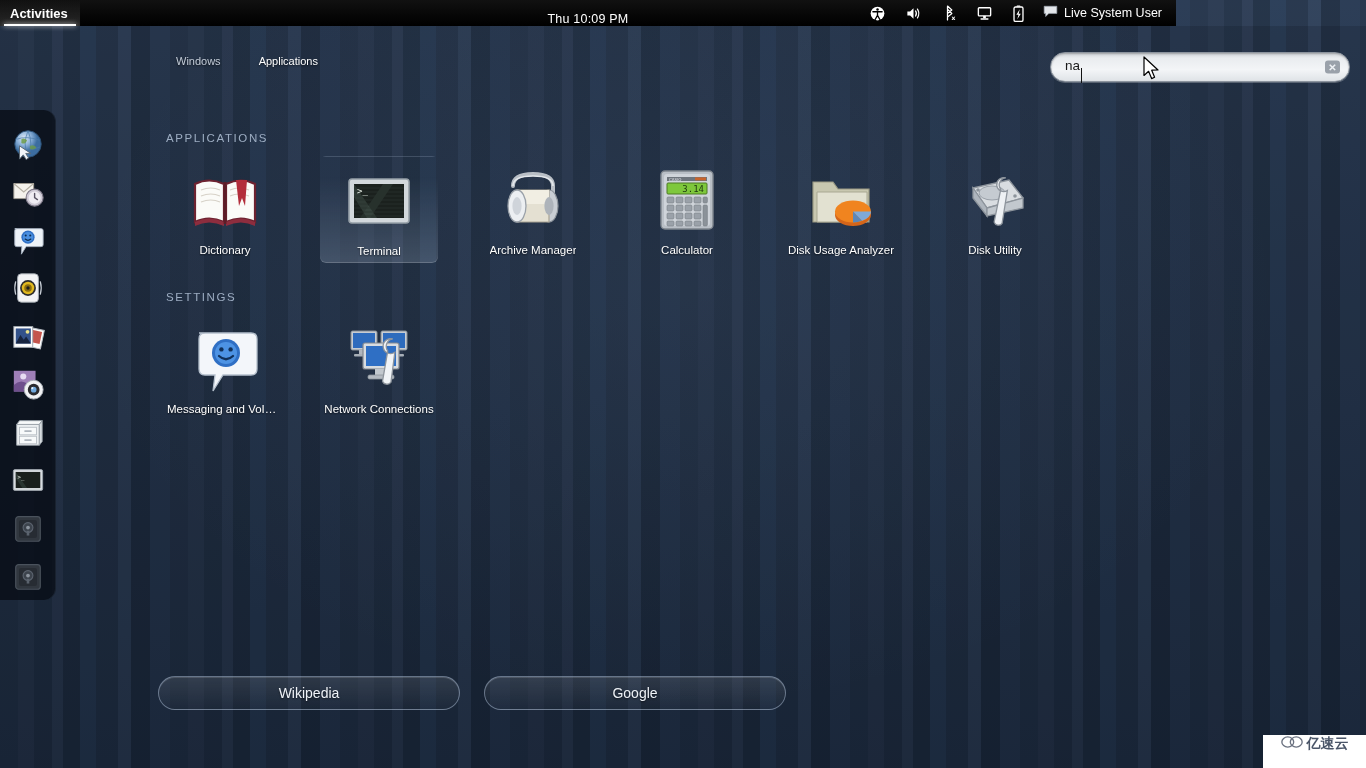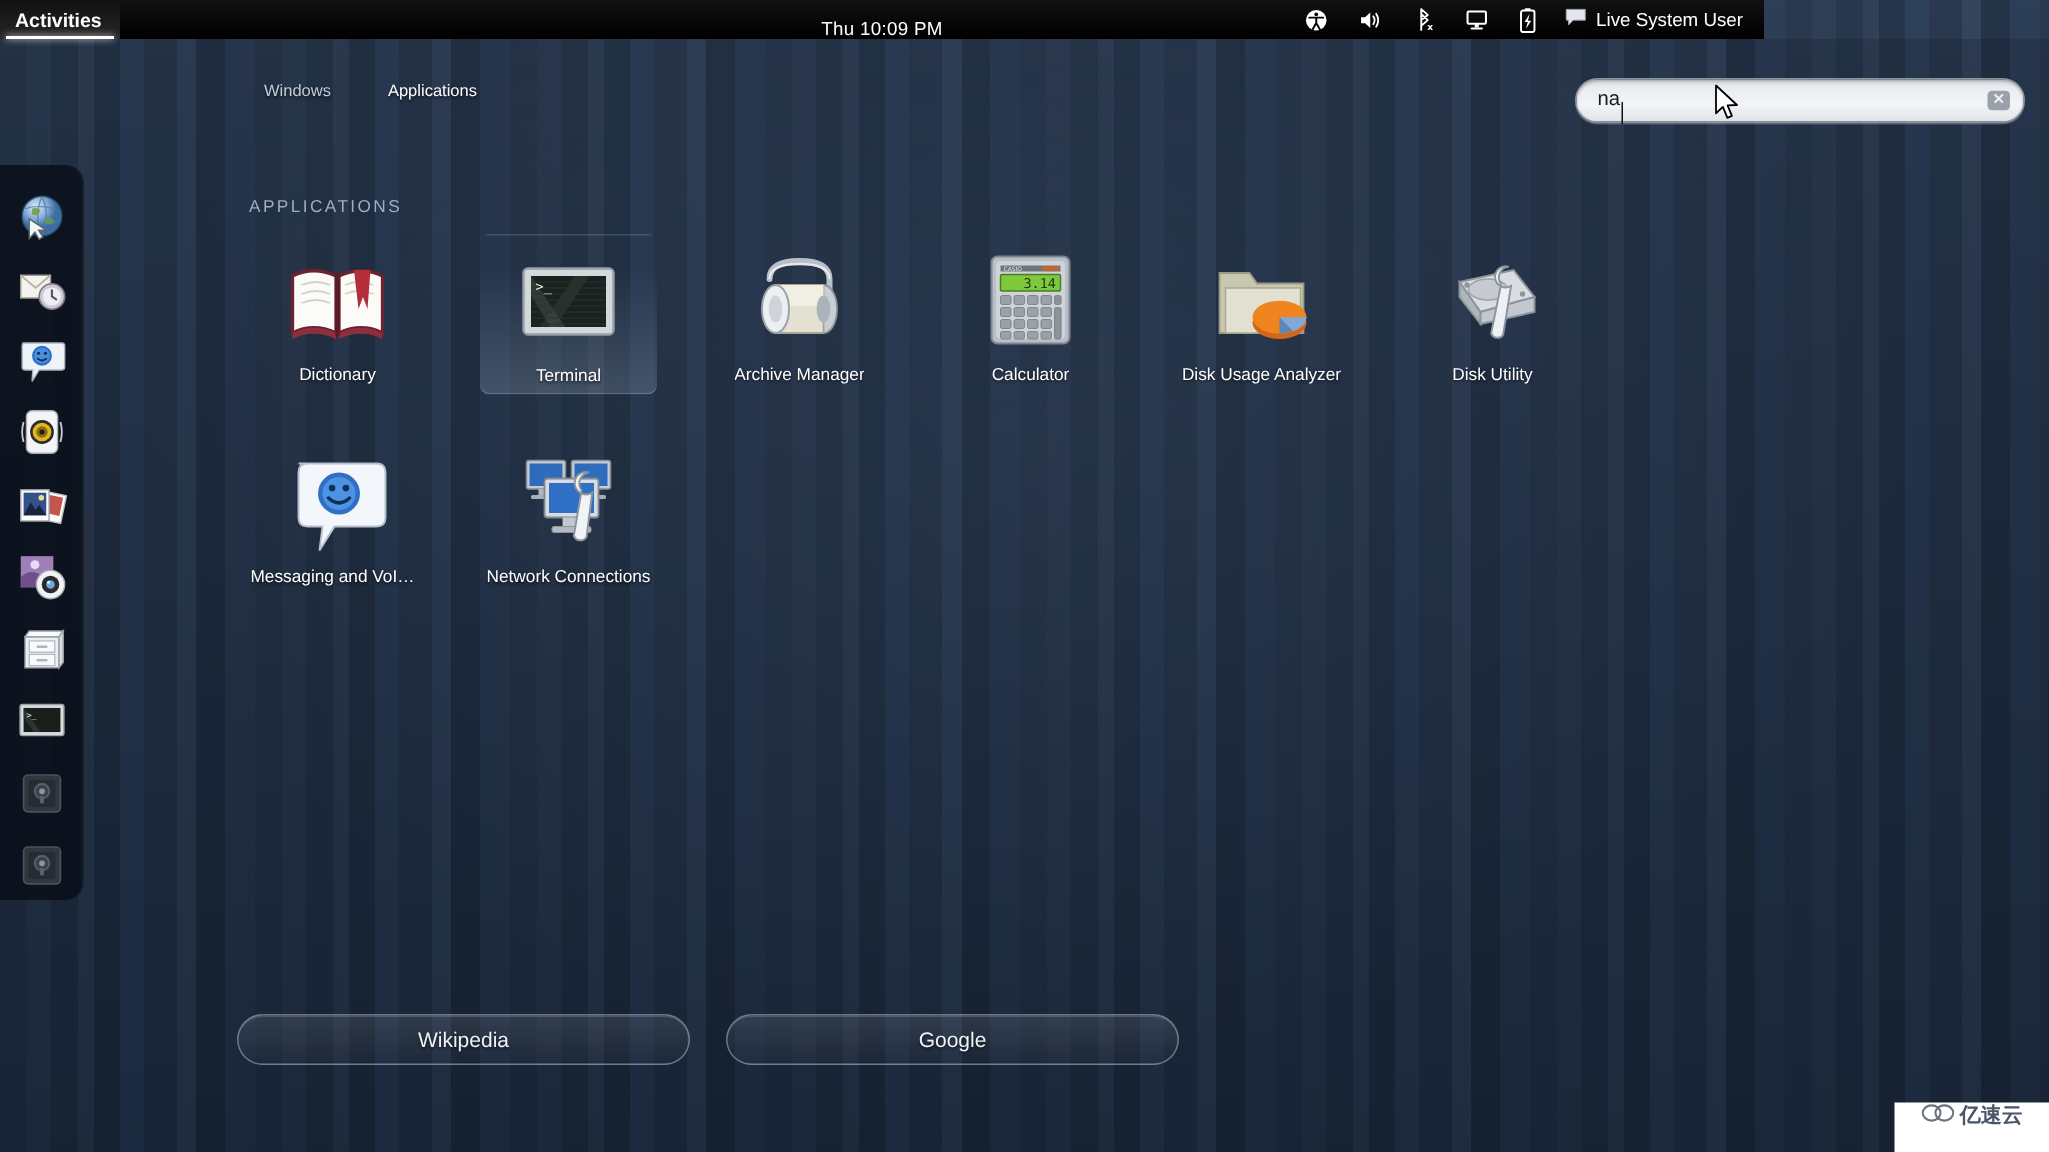--- a/index.html
+++ b/index.html
@@ -530,20 +530,21 @@
             </g>
           </svg>
         </div>
         <div class="lbl">Disk Utility</div>
       </div>
 
     </div>
   </div>
 
   <div id="settings-section">
+    <div class="section-head">SETTINGS</div>
     <div class="grid">
 
       <div class="app-tile">
         <div class="ico">
           <svg viewBox="0 0 72 72">
             <path d="M10 10 L62 10 Q68 10 68 16 L68 46 Q68 52 62 52 L34 52 L24 68 L26 52 L16 52 Q10 52 10 46 L10 16 Q10 10 16 10 Z" fill="#f3f6fa" stroke="#b5c0cd" stroke-width="1.3"></path>
             <circle cx="37" cy="30" r="14" fill="#2f6fc4"></circle>
             <circle cx="37" cy="30" r="11" fill="#4d93e4"></circle>
             <circle cx="32.4" cy="26.4" r="2.2" fill="#10305a"></circle>
             <circle cx="41.6" cy="26.4" r="2.2" fill="#10305a"></circle>

